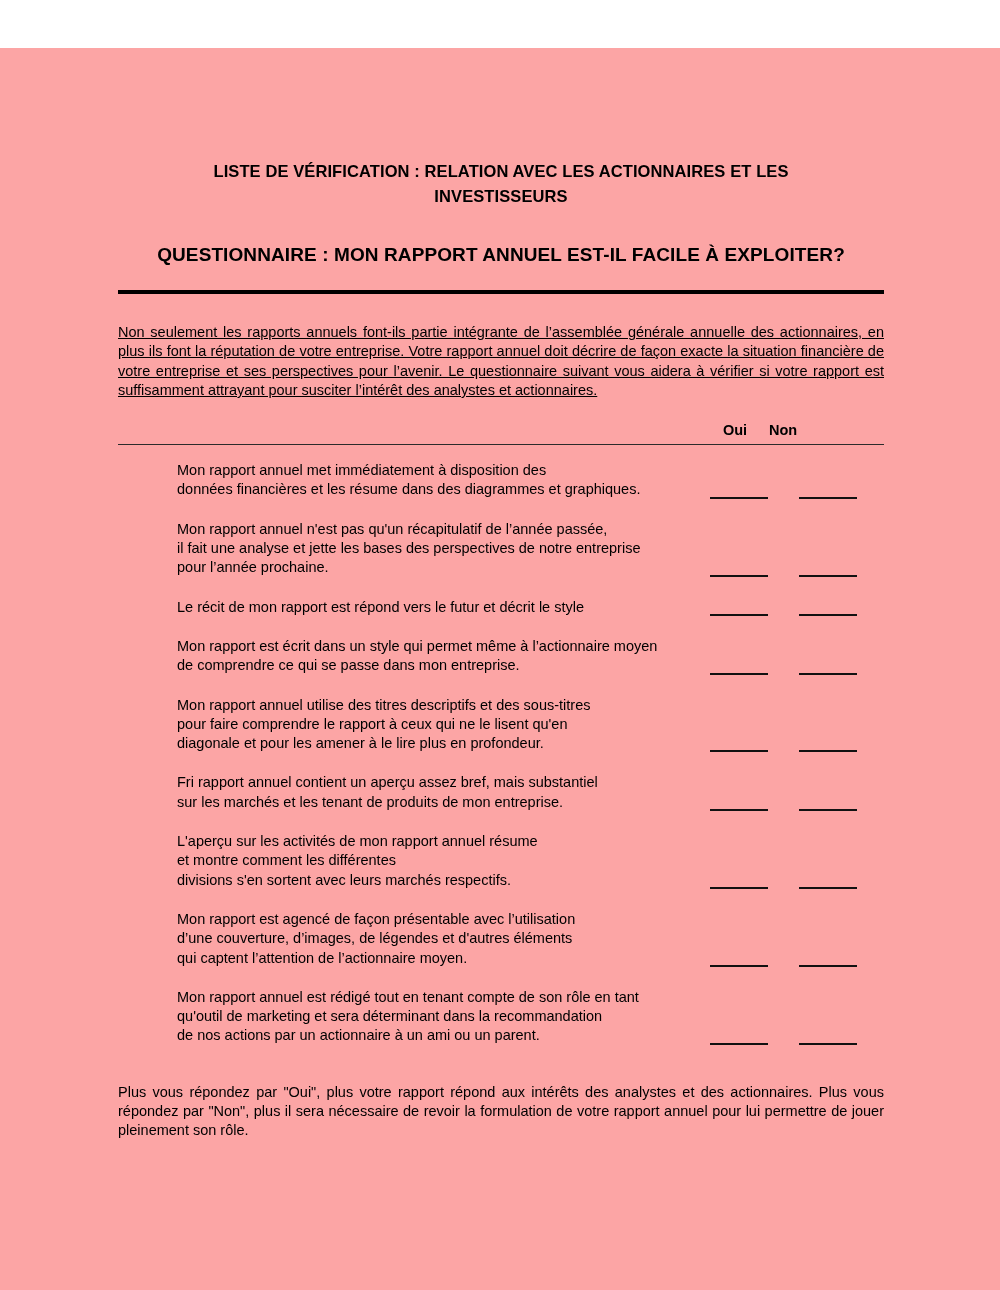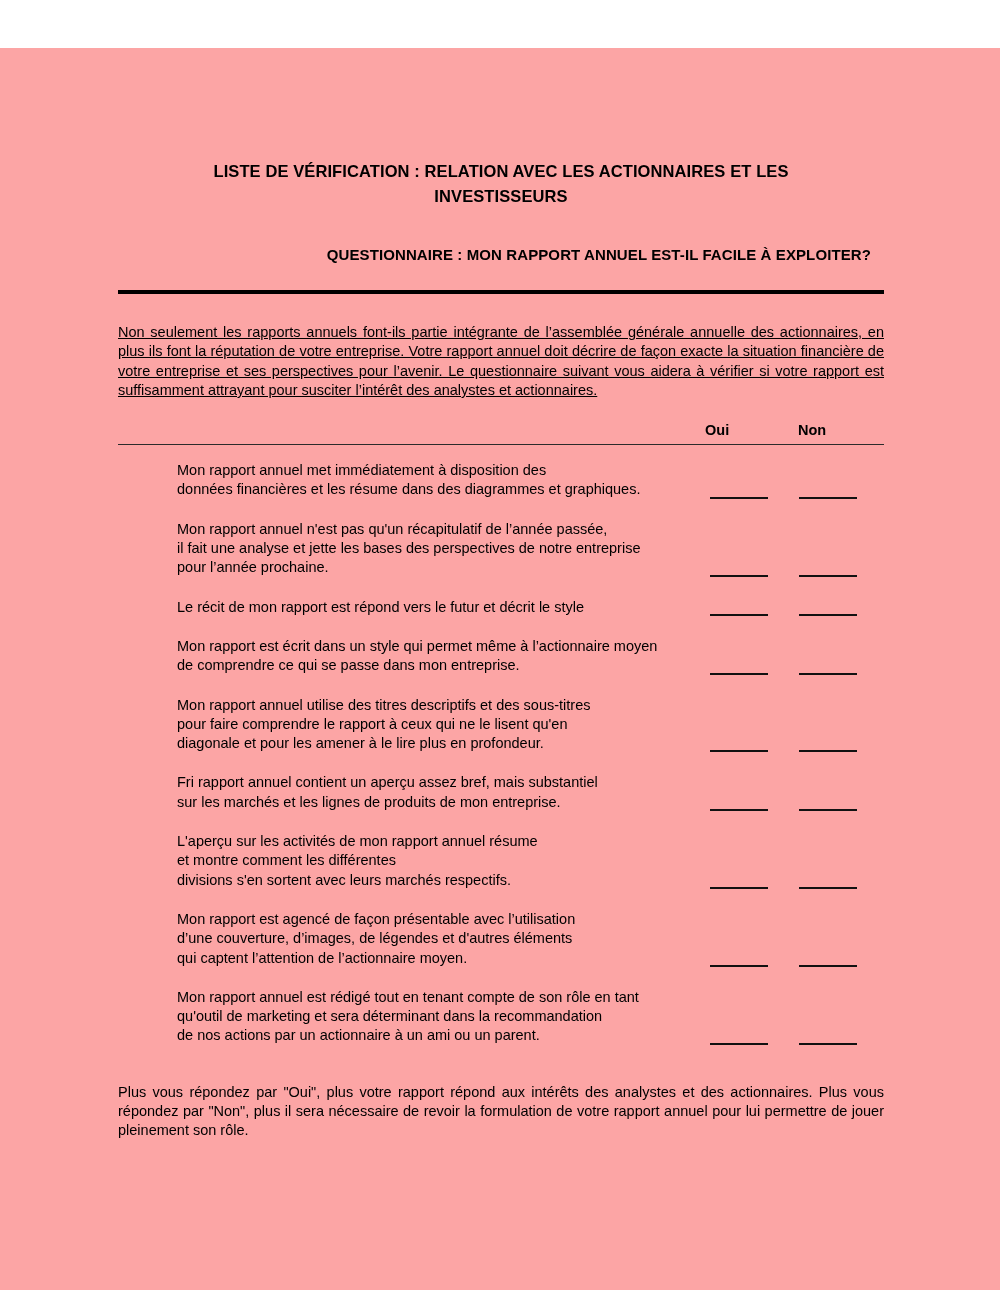--- a/index.html
+++ b/index.html
@@ -31,24 +31,24 @@
   .doc-title {
     font-size: 16.5px;
     font-weight: bold;
     line-height: 25px;
     text-align: center;
     letter-spacing: 0.1px;
     margin: 0 auto;
     width: 700px;
   }
   .doc-subtitle {
-    font-size: 15px;
+    font-size: 19px;
     font-weight: bold;
     line-height: 25px;
-    text-align: right;
+    text-align: center;
     letter-spacing: 0.1px;
     margin: 33px auto 0 auto;
     width: 740px;
   }
   .rule-thick {
     margin-top: 23px;
     height: 0;
     border-top: 4px solid #000000;
     width: 766px;
   }
@@ -67,25 +67,25 @@
   .col-head-row {
     position: relative;
     margin-top: 22px;
     height: 22px;
   }
   .col-head {
     position: absolute;
     top: 0;
     font-size: 14.5px;
     font-weight: bold;
-    text-align: left;
+    text-align: center;
     width: 60px;
   }
   .col-head.oui { left: 587px; }
-  .col-head.non { left: 680px; }
+  .col-head.non { left: 635px; }
   .rule-thin {
     height: 0;
     border-top: 1.6px solid #2b2b2b;
     width: 766px;
   }
 
   
   .questions {
     margin-top: 16px;
   }
@@ -198,21 +198,21 @@
             <span class="ln">diagonale et pour les amener à le lire plus en profondeur.</span>
           </div>
           <div class="answer-lines">
             <div class="ans-line oui"></div>
             <div class="ans-line non"></div>
           </div>
         </div>
         <div class="q-row">
           <div class="q-text">
             <span class="ln">Fri rapport annuel contient un aperçu assez bref, mais substantiel</span>
-            <span class="ln">sur les marchés et les lignes de produits de mon entreprise.</span>
+            <span class="ln">sur les marchés et les tenant de produits de mon entreprise.</span>
           </div>
           <div class="answer-lines">
             <div class="ans-line oui"></div>
             <div class="ans-line non"></div>
           </div>
         </div>
         <div class="q-row">
           <div class="q-text">
             <span class="ln">L'aperçu sur les activités de mon rapport annuel résume</span>
             <span class="ln">et montre comment les différentes</span>

